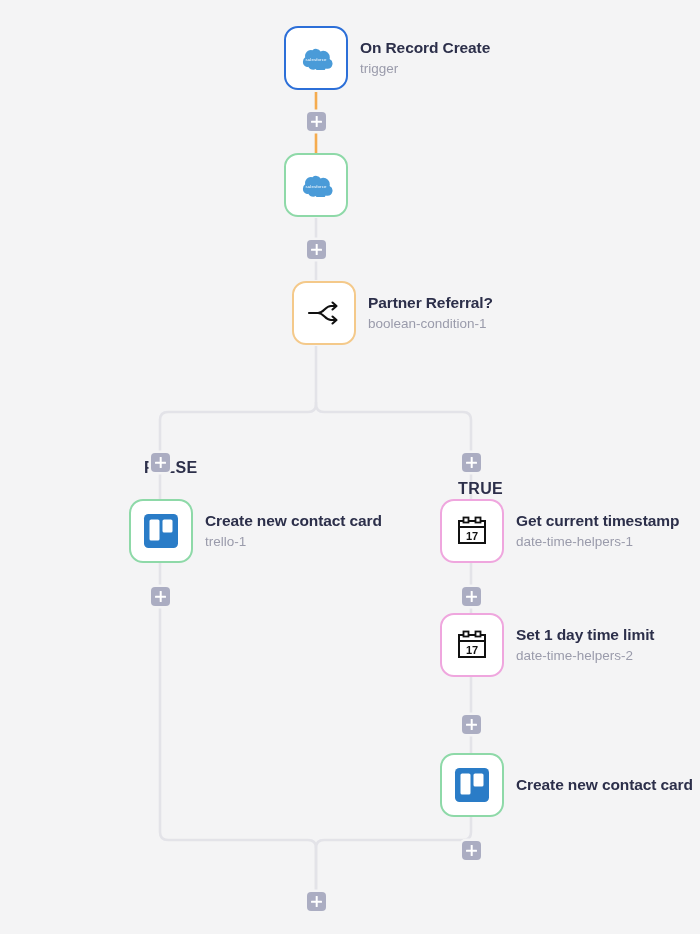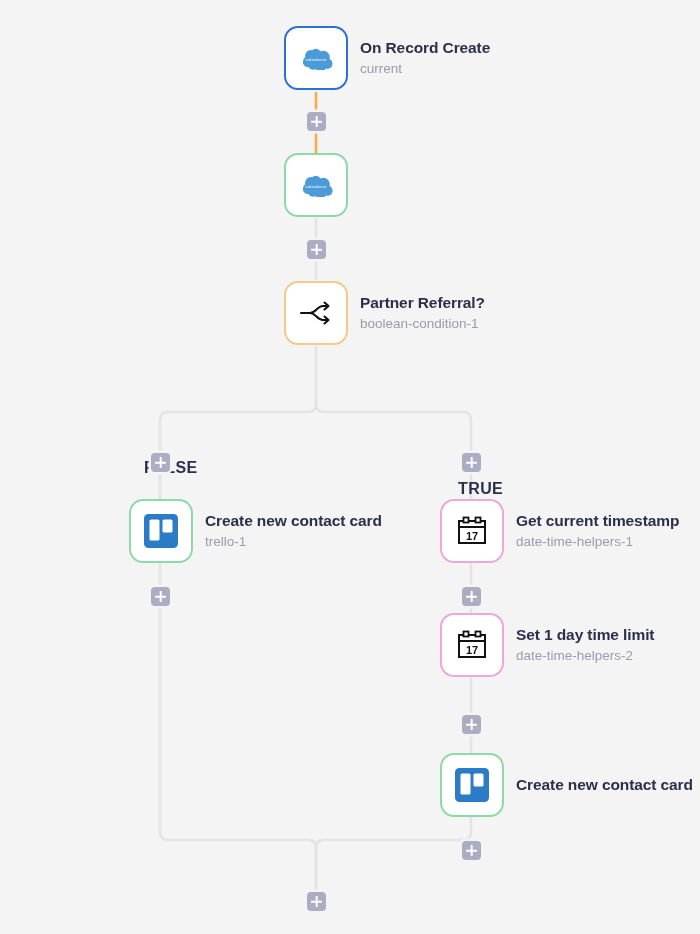--- a/index.html
+++ b/index.html
@@ -145,34 +145,34 @@
 
   <div class="node" style="left:284px; top:26px;">
     <div class="node-box blue">
       <svg class="icon-svg" width="34" height="24" viewBox="0 0 34 24">
         <path fill="#4a9bd8" d="M13.4 4.2a5.5 5.5 0 0 1 8.2 1.2 6.6 6.6 0 0 1 2.7-.6 6.5 6.5 0 0 1 6.5 6.5c0 .6-.1 1.2-.2 1.7a5.1 5.1 0 0 1-2.1 9.7 5 5 0 0 1-1.8-.3 5.6 5.6 0 0 1-9.9.7 5.4 5.4 0 0 1-2.6.6 5.5 5.5 0 0 1-4.9-3 4.7 4.7 0 0 1-1.4.2A4.9 4.9 0 0 1 4 15.3a5 5 0 0 1 2.2-4.1 5.9 5.9 0 0 1 7.2-7z"></path>
         <text x="17" y="15" text-anchor="middle" font-family="'Liberation Sans',sans-serif" font-size="4.4" fill="#ffffff" letter-spacing="0.1">salesforce</text>
       </svg>
     </div>
     <div class="node-text">
       <span class="node-title">On Record Create</span>
-      <span class="node-sub">current</span>
+      <span class="node-sub">trigger</span>
     </div>
   </div>
 
   <div class="node" style="left:284px; top:153px;">
     <div class="node-box green">
       <svg class="icon-svg" width="34" height="24" viewBox="0 0 34 24">
         <path fill="#4a9bd8" d="M13.4 4.2a5.5 5.5 0 0 1 8.2 1.2 6.6 6.6 0 0 1 2.7-.6 6.5 6.5 0 0 1 6.5 6.5c0 .6-.1 1.2-.2 1.7a5.1 5.1 0 0 1-2.1 9.7 5 5 0 0 1-1.8-.3 5.6 5.6 0 0 1-9.9.7 5.4 5.4 0 0 1-2.6.6 5.5 5.5 0 0 1-4.9-3 4.7 4.7 0 0 1-1.4.2A4.9 4.9 0 0 1 4 15.3a5 5 0 0 1 2.2-4.1 5.9 5.9 0 0 1 7.2-7z"></path>
         <text x="17" y="15" text-anchor="middle" font-family="'Liberation Sans',sans-serif" font-size="4.4" fill="#ffffff" letter-spacing="0.1">salesforce</text>
       </svg>
     </div>
   </div>
 
-  <div class="node" style="left:284px; top:281px;justify-content:center;">
+  <div class="node" style="left:292px; top:281px;justify-content:center;">
     <div class="node-box orange">
       <svg class="icon-svg" width="38" height="30" viewBox="0 0 38 30">
         <g fill="none" stroke="#111111" stroke-width="2.1" stroke-linecap="round" stroke-linejoin="round">
           <path d="M4 15 h9"></path>
           <path d="M13 15 C19 15 20 8 26 8 h5"></path>
           <path d="M13 15 C19 15 20 22 26 22 h5"></path>
           <path d="M27.5 4.5 L31.5 8 L27.5 11.5"></path>
           <path d="M27.5 18.5 L31.5 22 L27.5 25.5"></path>
         </g>
       </svg>

